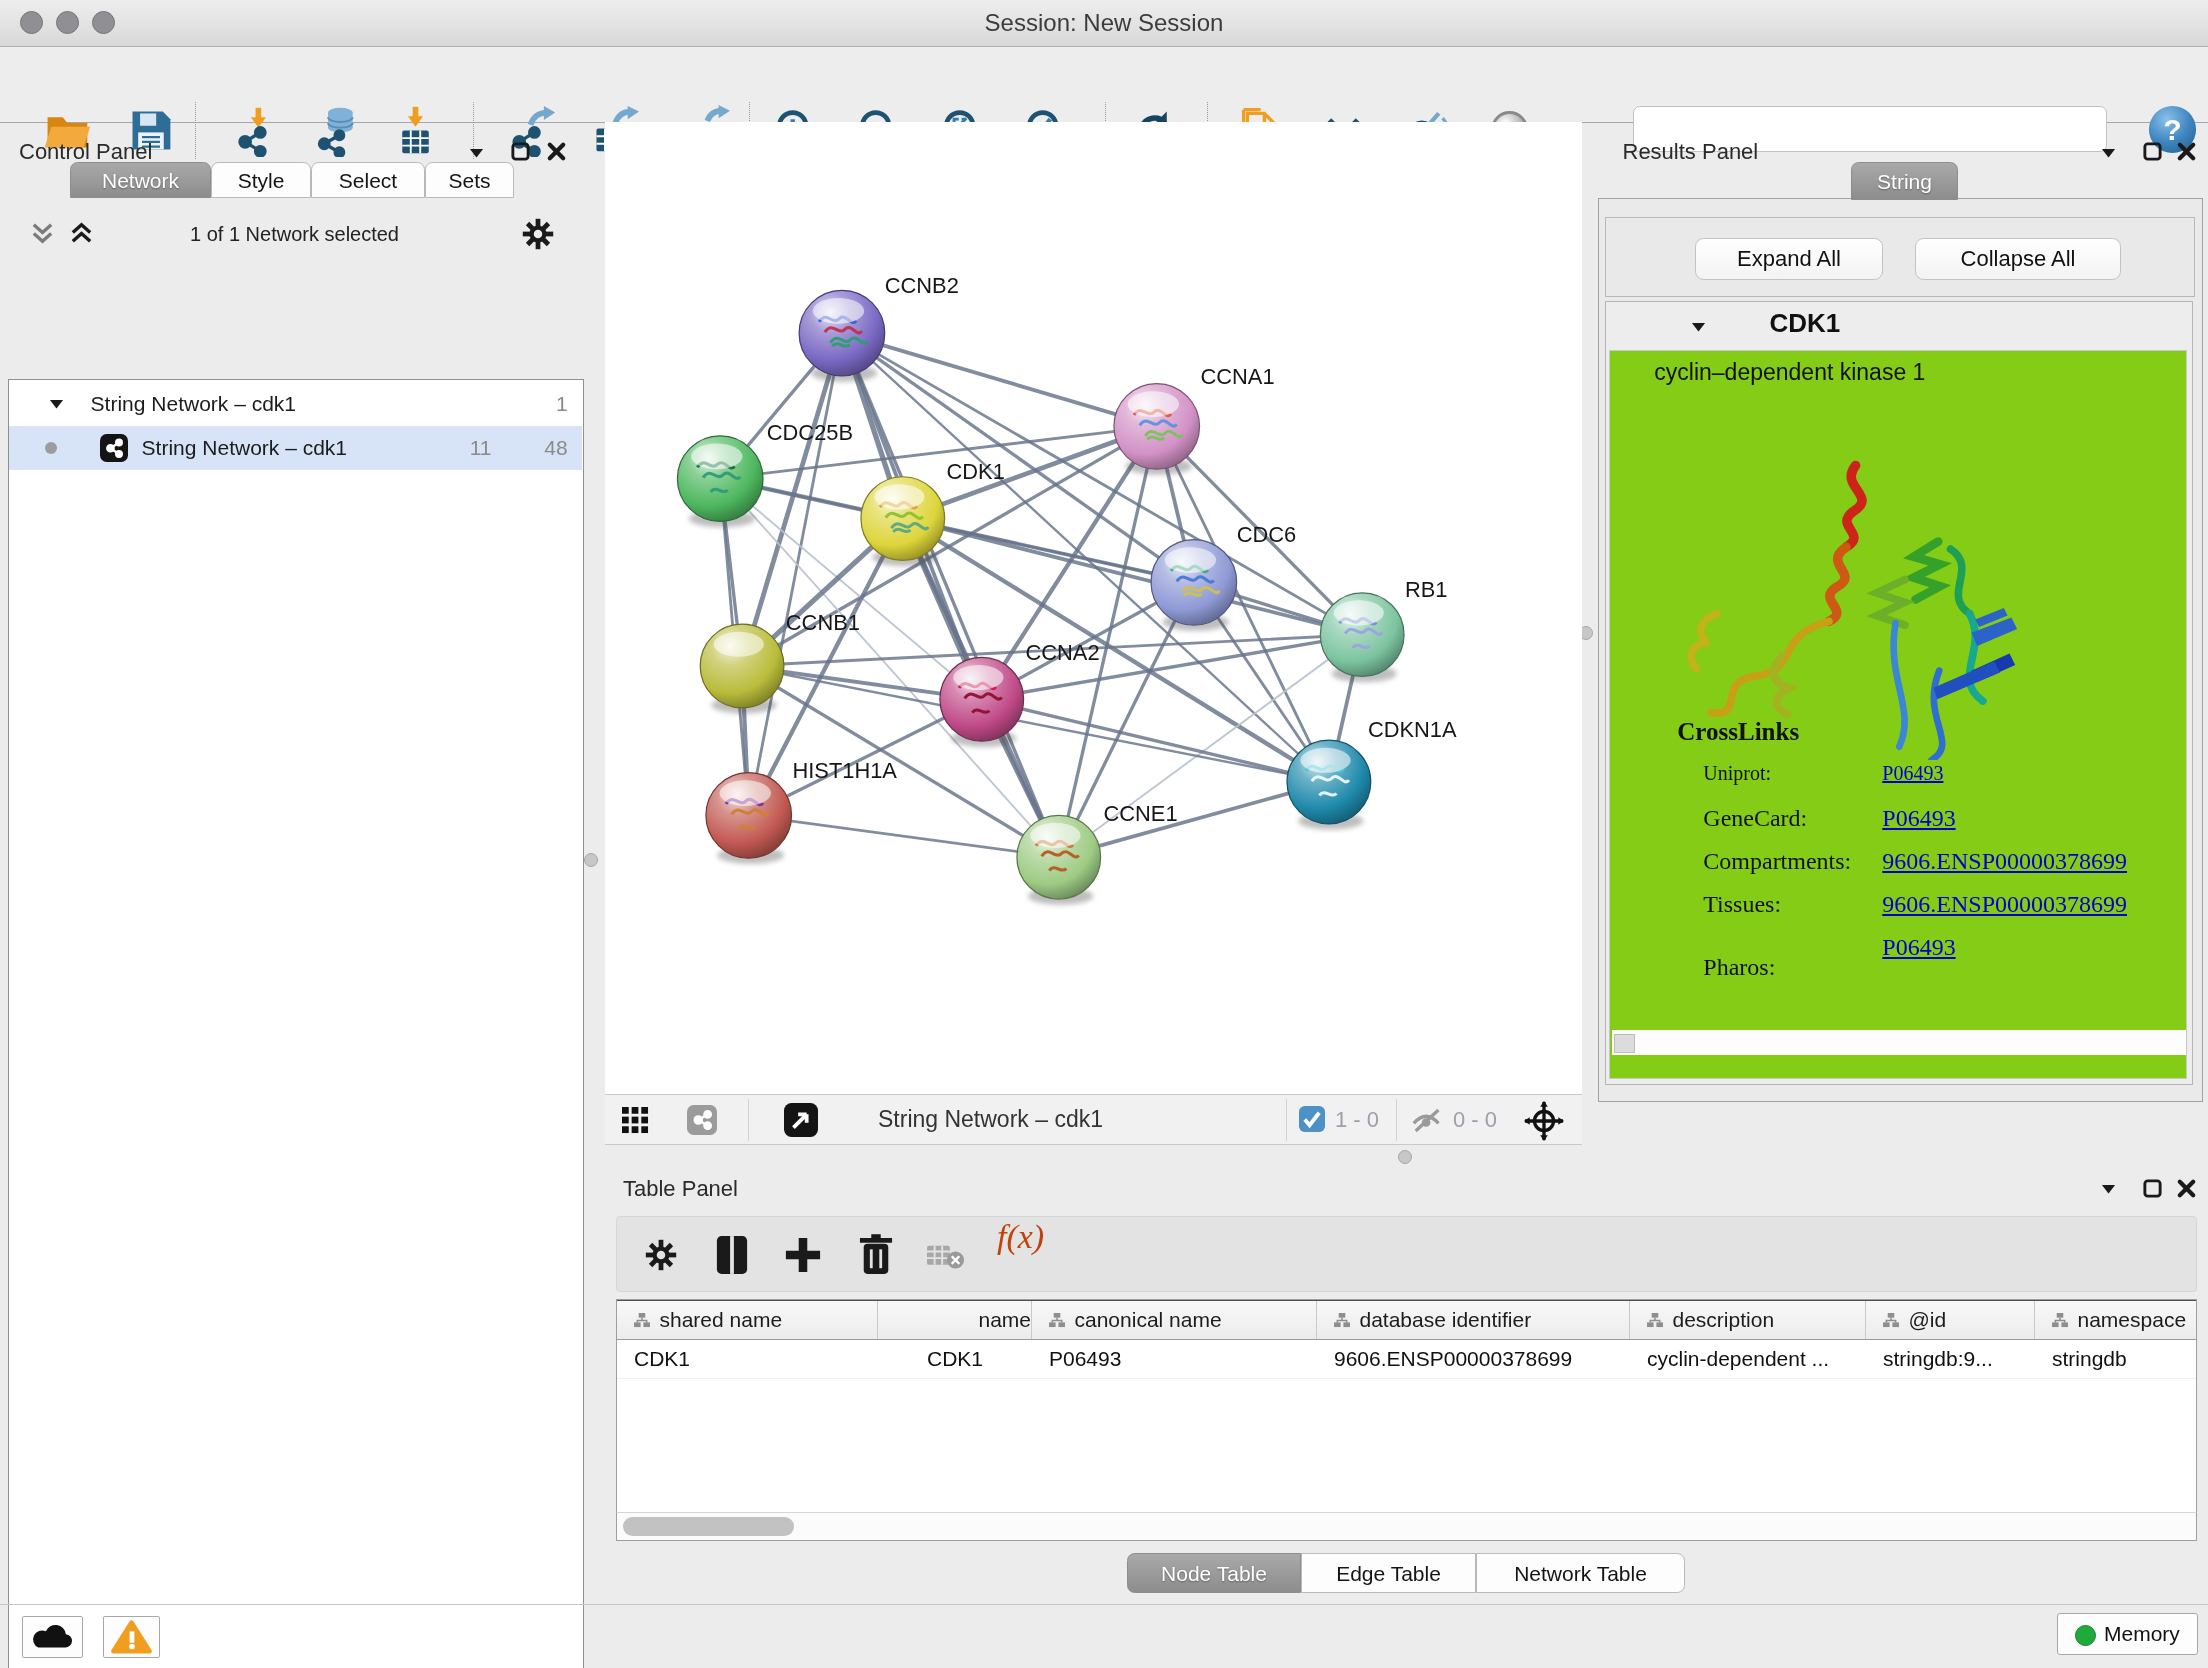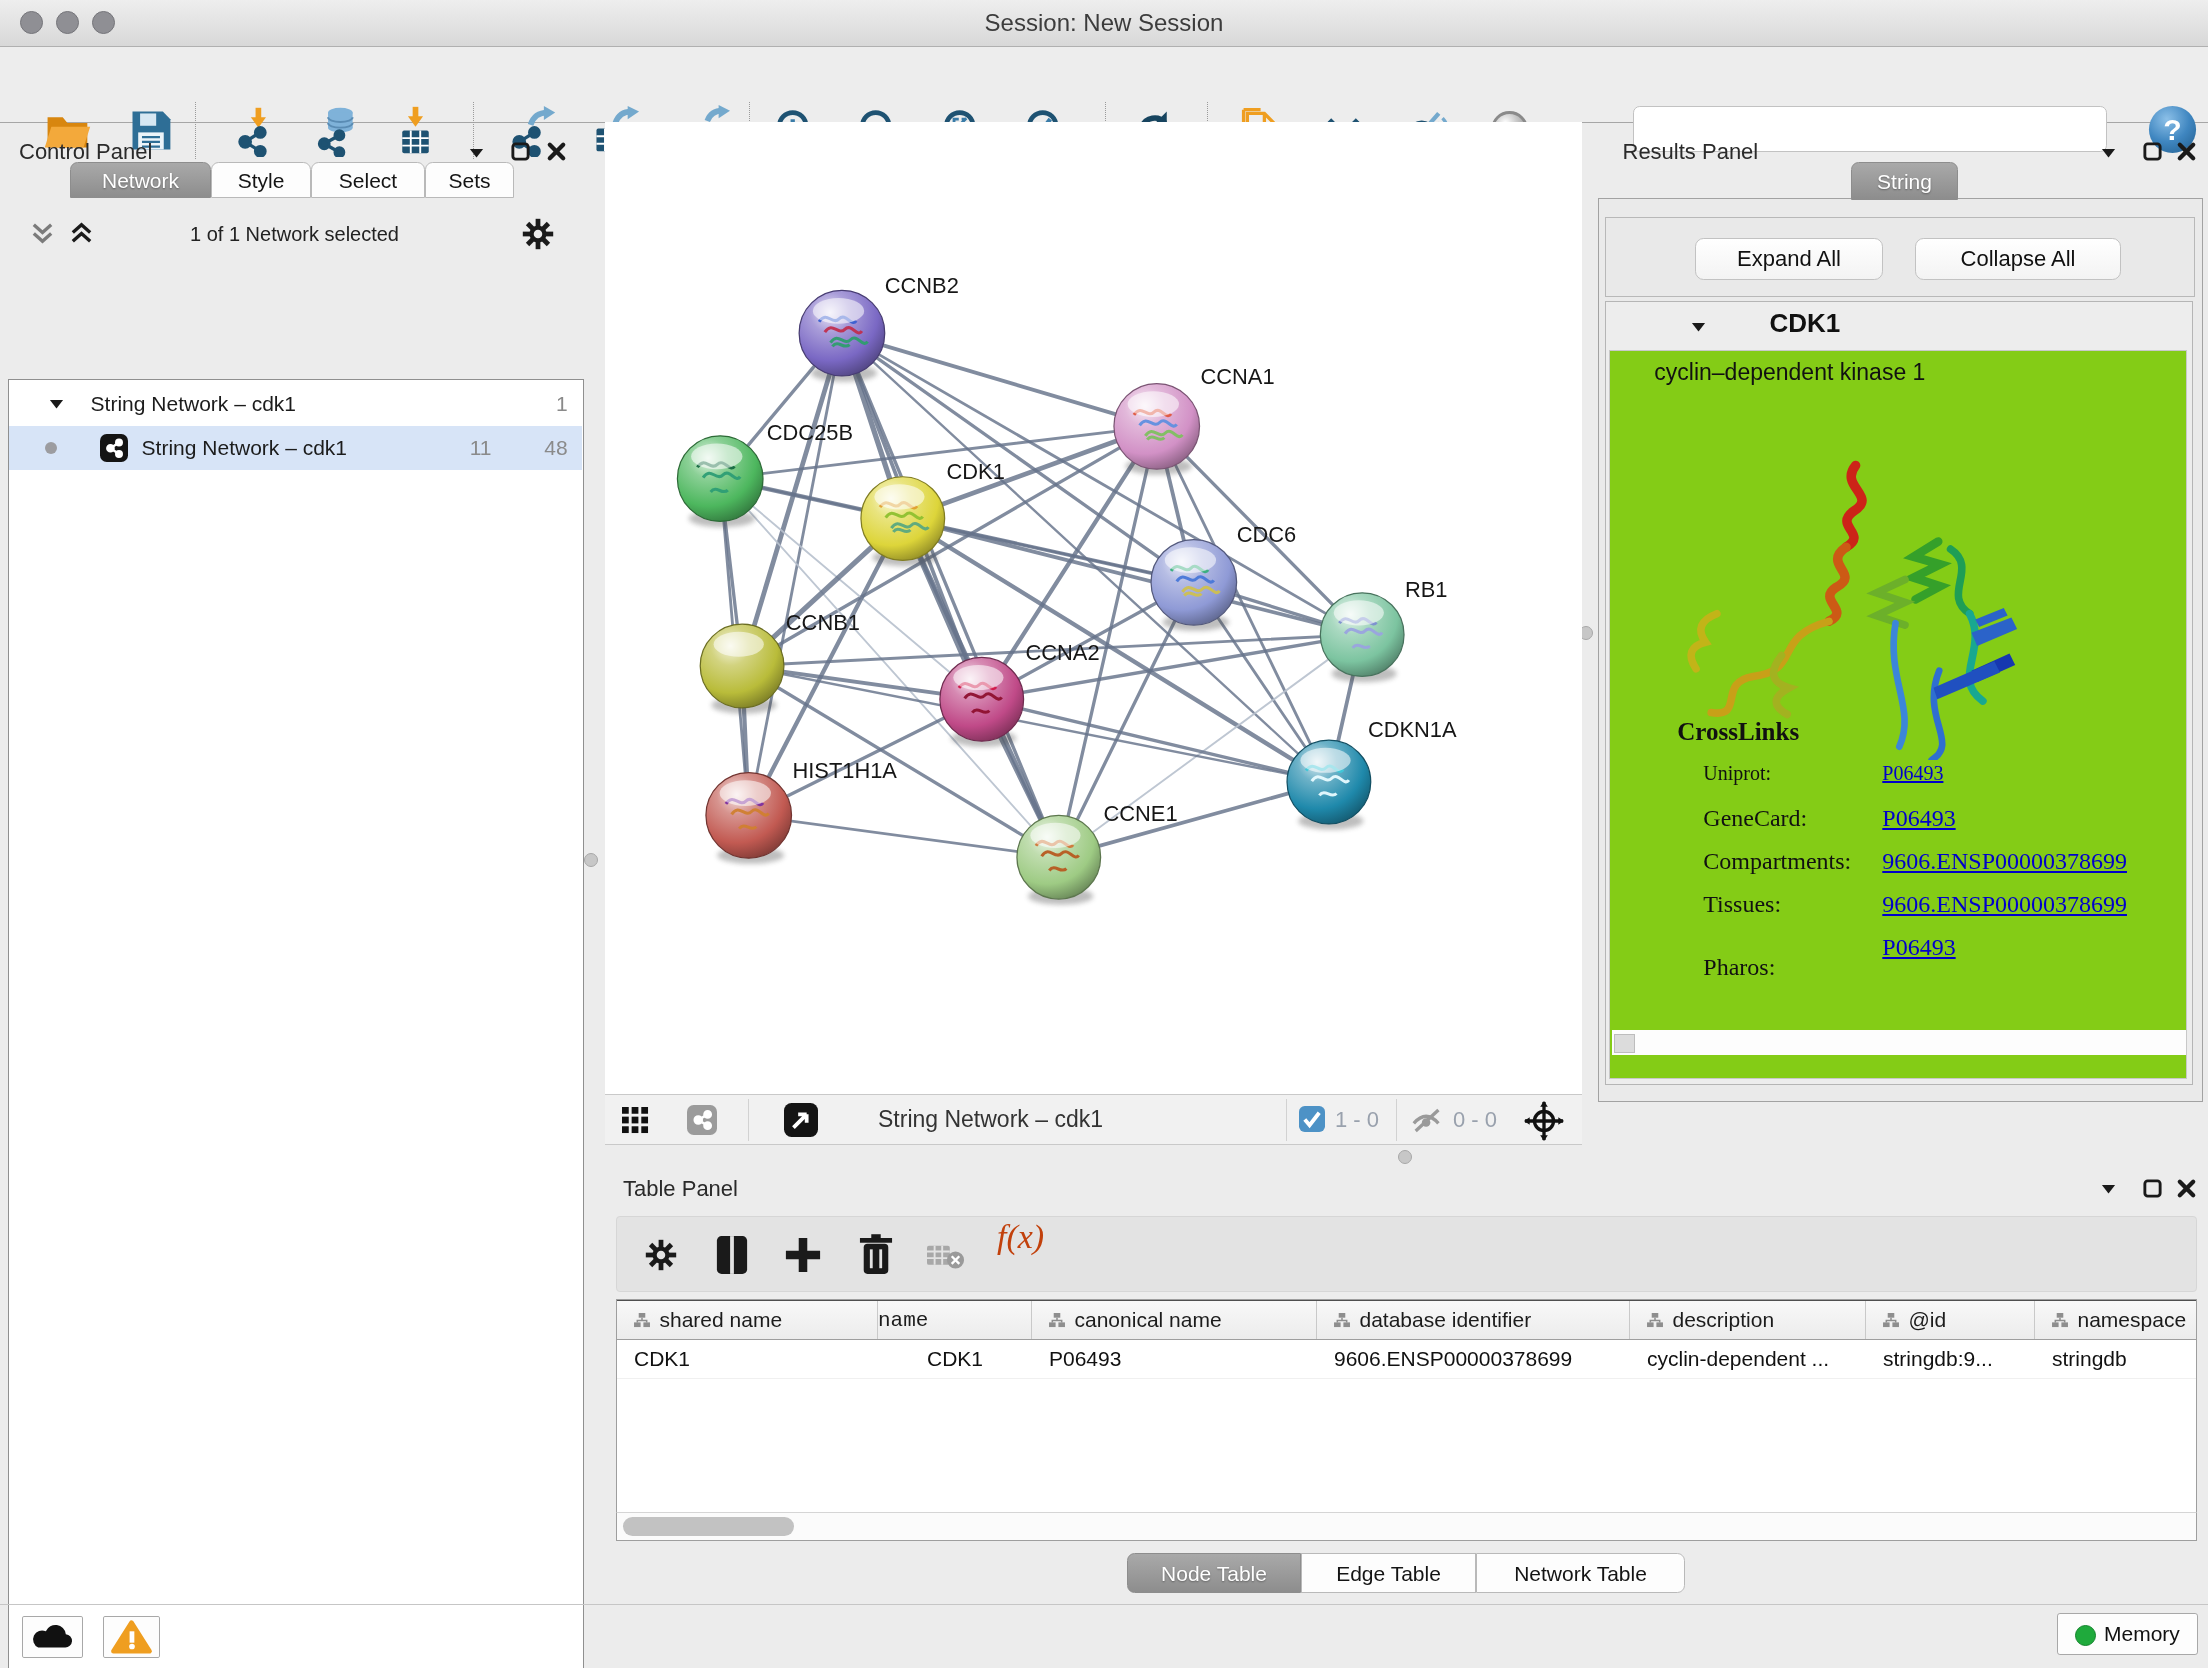--- a/index.html
+++ b/index.html
@@ -787,21 +787,21 @@
     <div id="thead" style="display:flex;height:40px;background:linear-gradient(#f8f8f8,#ececec);border-top:1.9px solid #4f4f4f;border-bottom:1px solid #9e9e9e;box-sizing:border-box">
         <div class="hcell" style="width: 261px; flex: 0 0 261px;">
           <svg width="16" height="15" viewBox="0 0 17 16">
             <rect x="5" y="0" width="7" height="5" fill="#8e8e8e"></rect>
             <rect x="0" y="10" width="7" height="5" fill="#8e8e8e"></rect>
             <rect x="10" y="10" width="7" height="5" fill="#8e8e8e"></rect>
             <path d="M8.5 5 v3 M3.5 10 V8 h10 v2" stroke="#8e8e8e" fill="none" stroke-width="1.6"></path>
           </svg>
           <span>shared name</span>
         </div>
-        <div class="hcell" style="width: 154px; flex: 0 0 154px; justify-content: flex-start; padding-left: 0px; font-family: Liberation Mono, monospace;">
+        <div class="hcell" style="width: 154px; flex: 0 0 154px; justify-content: flex-end; padding-left: 0px;">
           <span>name</span>
         </div>
         <div class="hcell" style="width: 285px; flex: 0 0 285px;">
           <svg width="16" height="15" viewBox="0 0 17 16">
             <rect x="5" y="0" width="7" height="5" fill="#8e8e8e"></rect>
             <rect x="0" y="10" width="7" height="5" fill="#8e8e8e"></rect>
             <rect x="10" y="10" width="7" height="5" fill="#8e8e8e"></rect>
             <path d="M8.5 5 v3 M3.5 10 V8 h10 v2" stroke="#8e8e8e" fill="none" stroke-width="1.6"></path>
           </svg>
           <span>canonical name</span>

